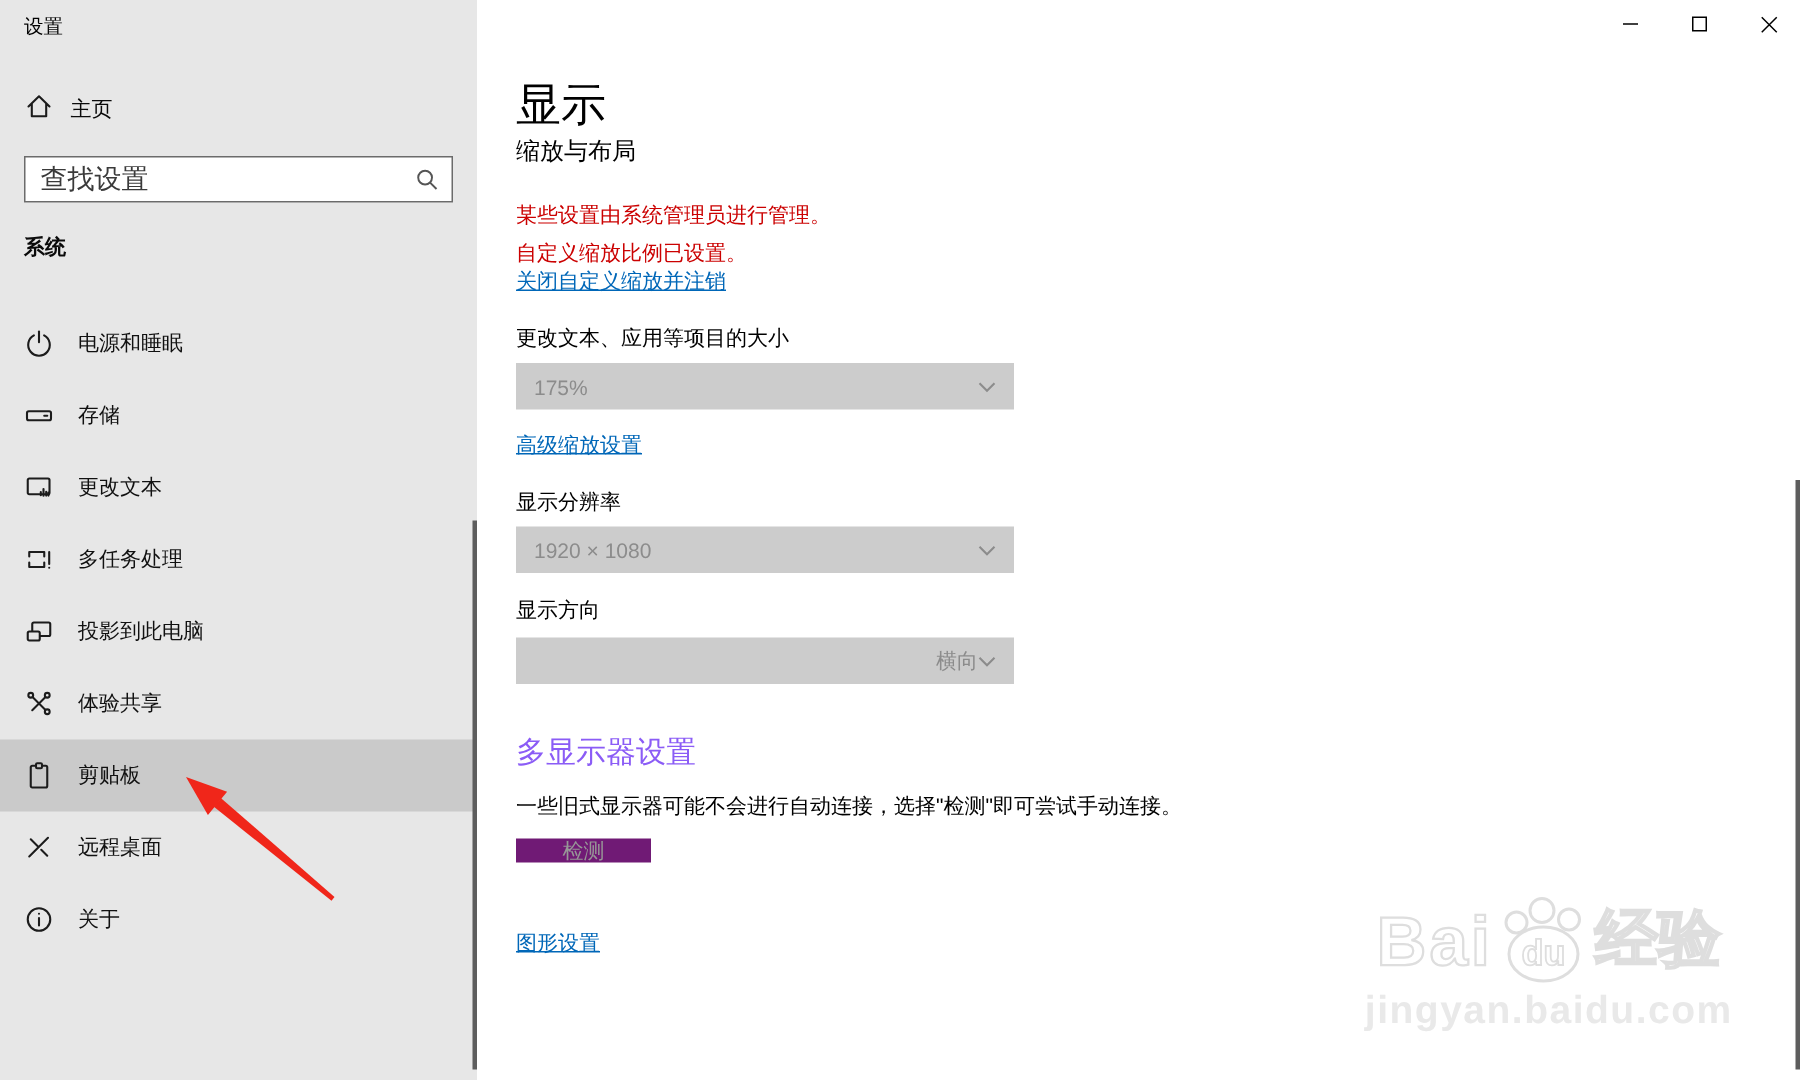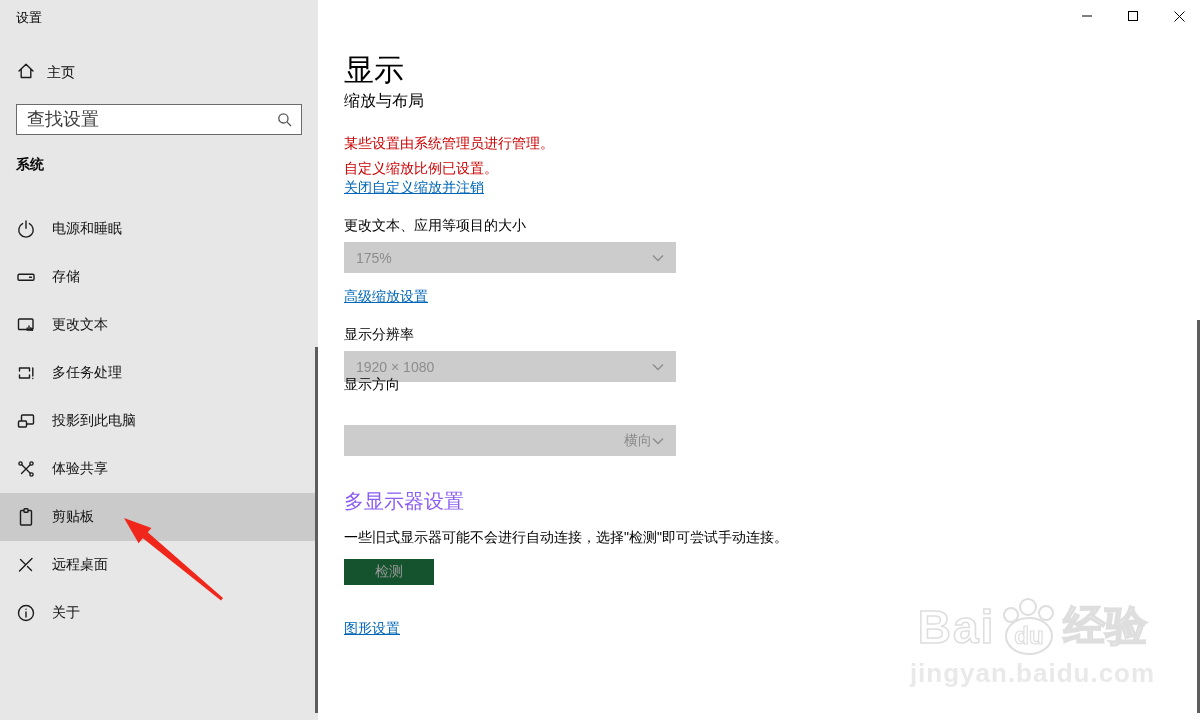--- a/index.html
+++ b/index.html
@@ -38,21 +38,21 @@
   .link { font-size:14px; color:#0067b8; cursor:pointer;text-decoration:underline; }
   .fieldlabel { font-size:14px; color:#000; }
   .dropdown {
     width:332px; height:31px; background:#cccccc; display:flex; align-items:center;
     padding:0 12px 0 12px; justify-content:space-between; cursor:default;
   }
   .dropdown .val { font-size:14px; color:#8c8c8c; }
   .h2 { font-size:20px; font-weight:400; color:#8b5cf6; }
   .para { font-size:14px; color:#000; white-space:nowrap; }
   .detect-btn {
-    width:90px; height:26px; background:#14532d; border:none; font-size:14px; color:#979797;
+    width:90px; height:16px; background:#701a75; border:none; font-size:14px; color:#979797;
     font-family:"Liberation Sans","DejaVu Sans",sans-serif;
   }
   .content-scroll { position:absolute; left:1197px; top:320px; width:3px; height:393px; background:#5d5d5d; }
   
   .win-btn { position:absolute; top:0; width:46px; height:32px; display:flex; align-items:center; justify-content:center; background:transparent; }
   .btn-min { left:1064px; } .btn-max { left:1110px; } .btn-close { left:1156px; }
   
   .overlay { position:absolute; left:0; top:0; width:1202px; height:720px; pointer-events:none; }
   
   .watermark { position:absolute; left:900px; top:598px; width:265px; pointer-events:none; }
@@ -208,21 +208,21 @@
   <div class="abs link" style="top:288px;">高级缩放设置</div>
 
   <div class="abs fieldlabel" style="top:326px;">显示分辨率</div>
   <div class="abs dropdown" style="top:351px;">
     <span class="val">1920 × 1080</span>
     <svg width="12" height="8" viewBox="0 0 12 8" style="stroke:#8c8c8c;fill:none;stroke-width:1.4">
         <path d="M1,1.5 L6,6.5 L11,1.5"></path>
       </svg>
   </div>
 
-  <div class="abs fieldlabel" style="top:376px;">显示方向</div>
+  <div class="abs fieldlabel" style="top:398px;">显示方向</div>
   <div class="abs dropdown" style="top:425px;justify-content:flex-end;">
     <span class="val">横向</span>
     <svg width="12" height="8" viewBox="0 0 12 8" style="stroke:#8c8c8c;fill:none;stroke-width:1.4">
         <path d="M1,1.5 L6,6.5 L11,1.5"></path>
       </svg>
   </div>
 
   <div class="abs h2" style="top:488px;">多显示器设置</div>
   <div class="abs para" style="top:529px;">一些旧式显示器可能不会进行自动连接，选择"检测"即可尝试手动连接。</div>
   <button class="abs detect-btn" style="top:559px;">检测</button>

